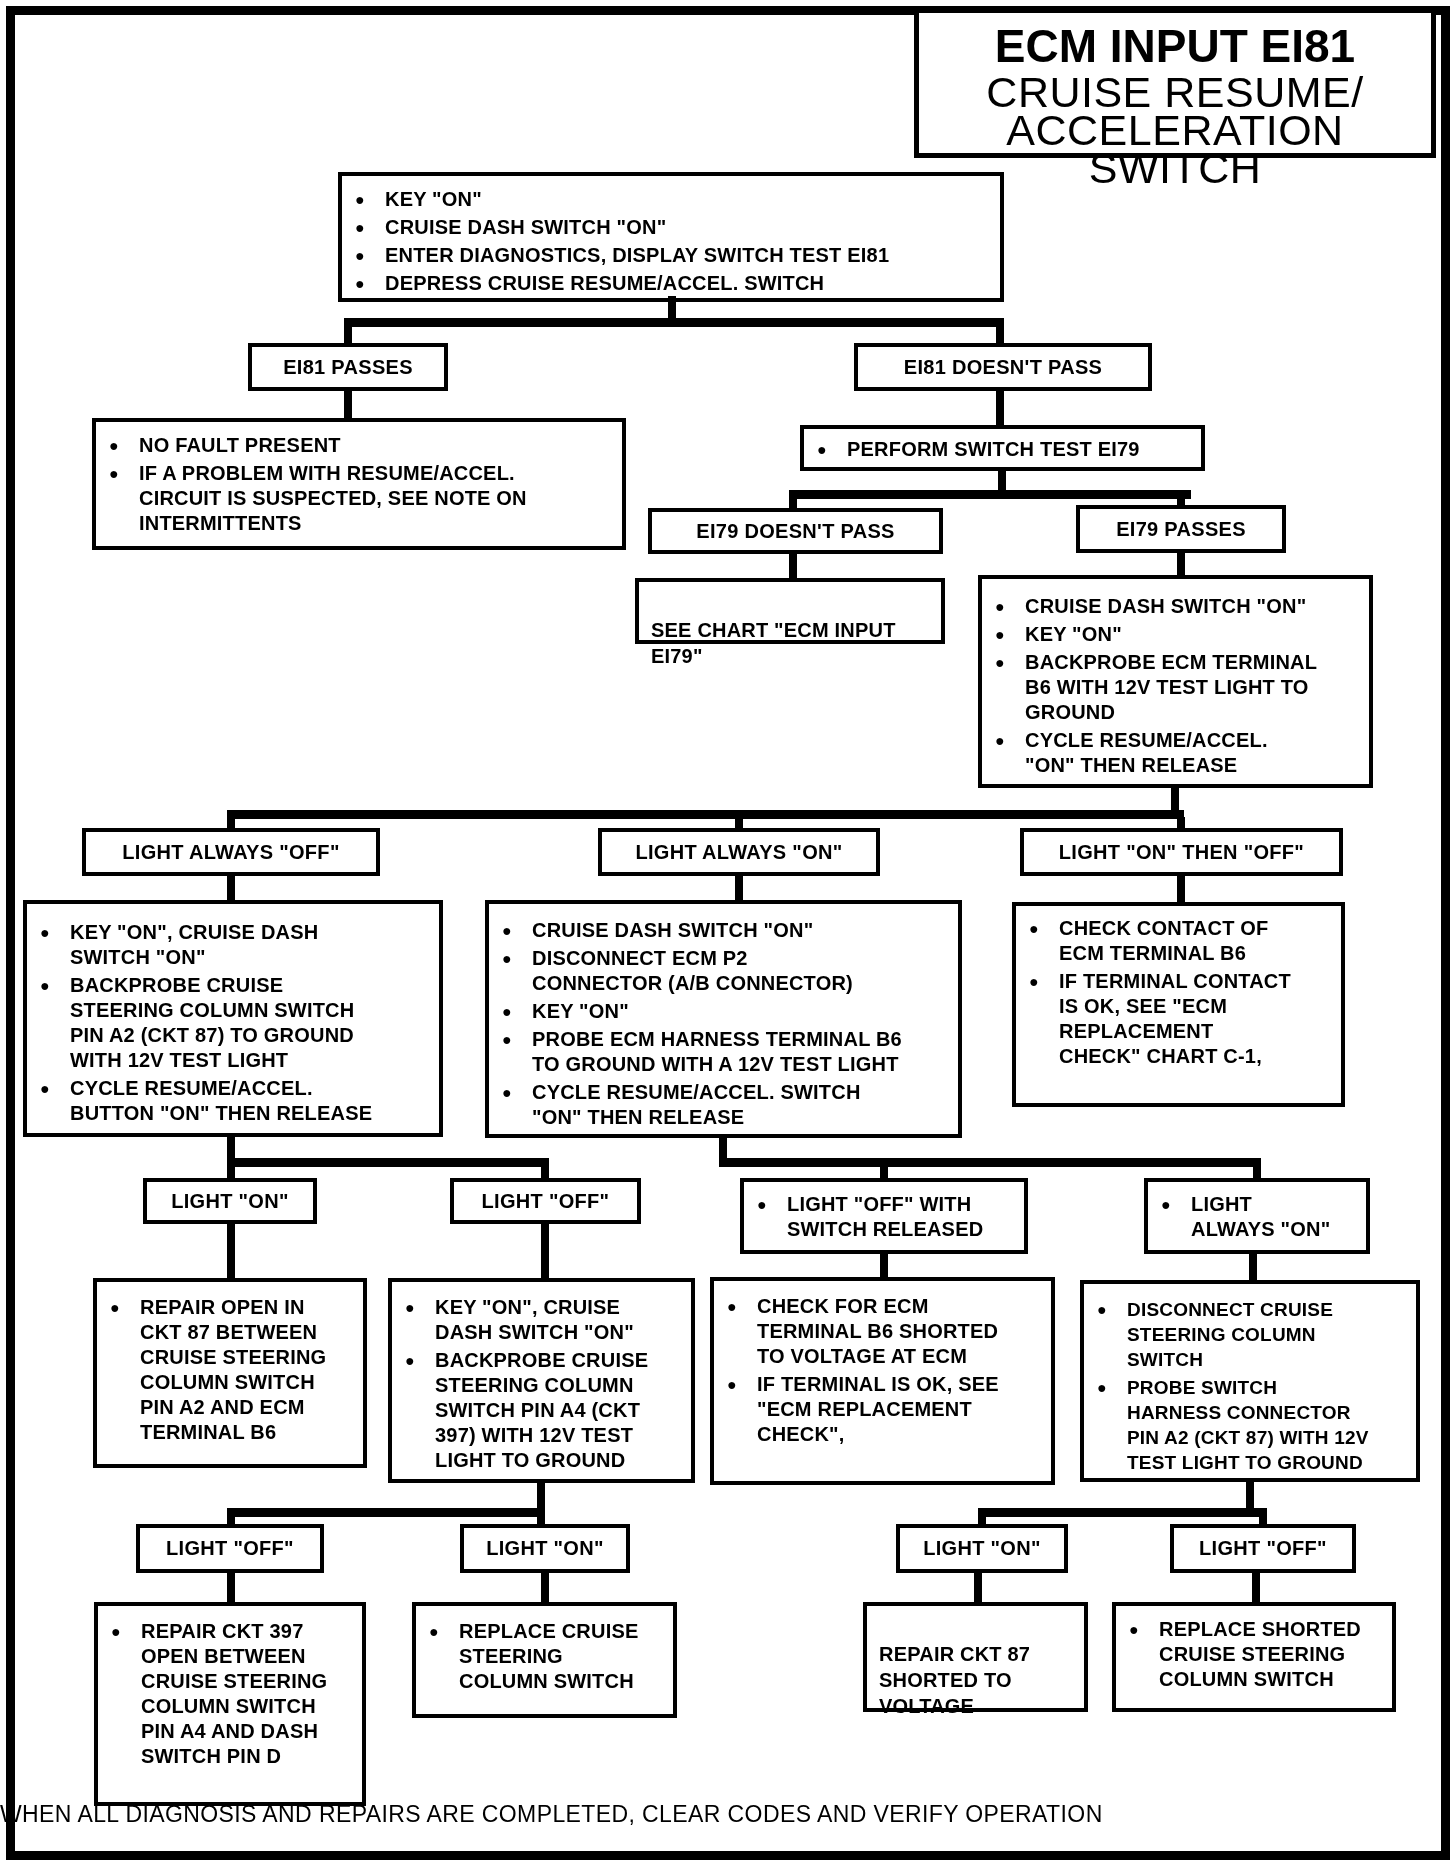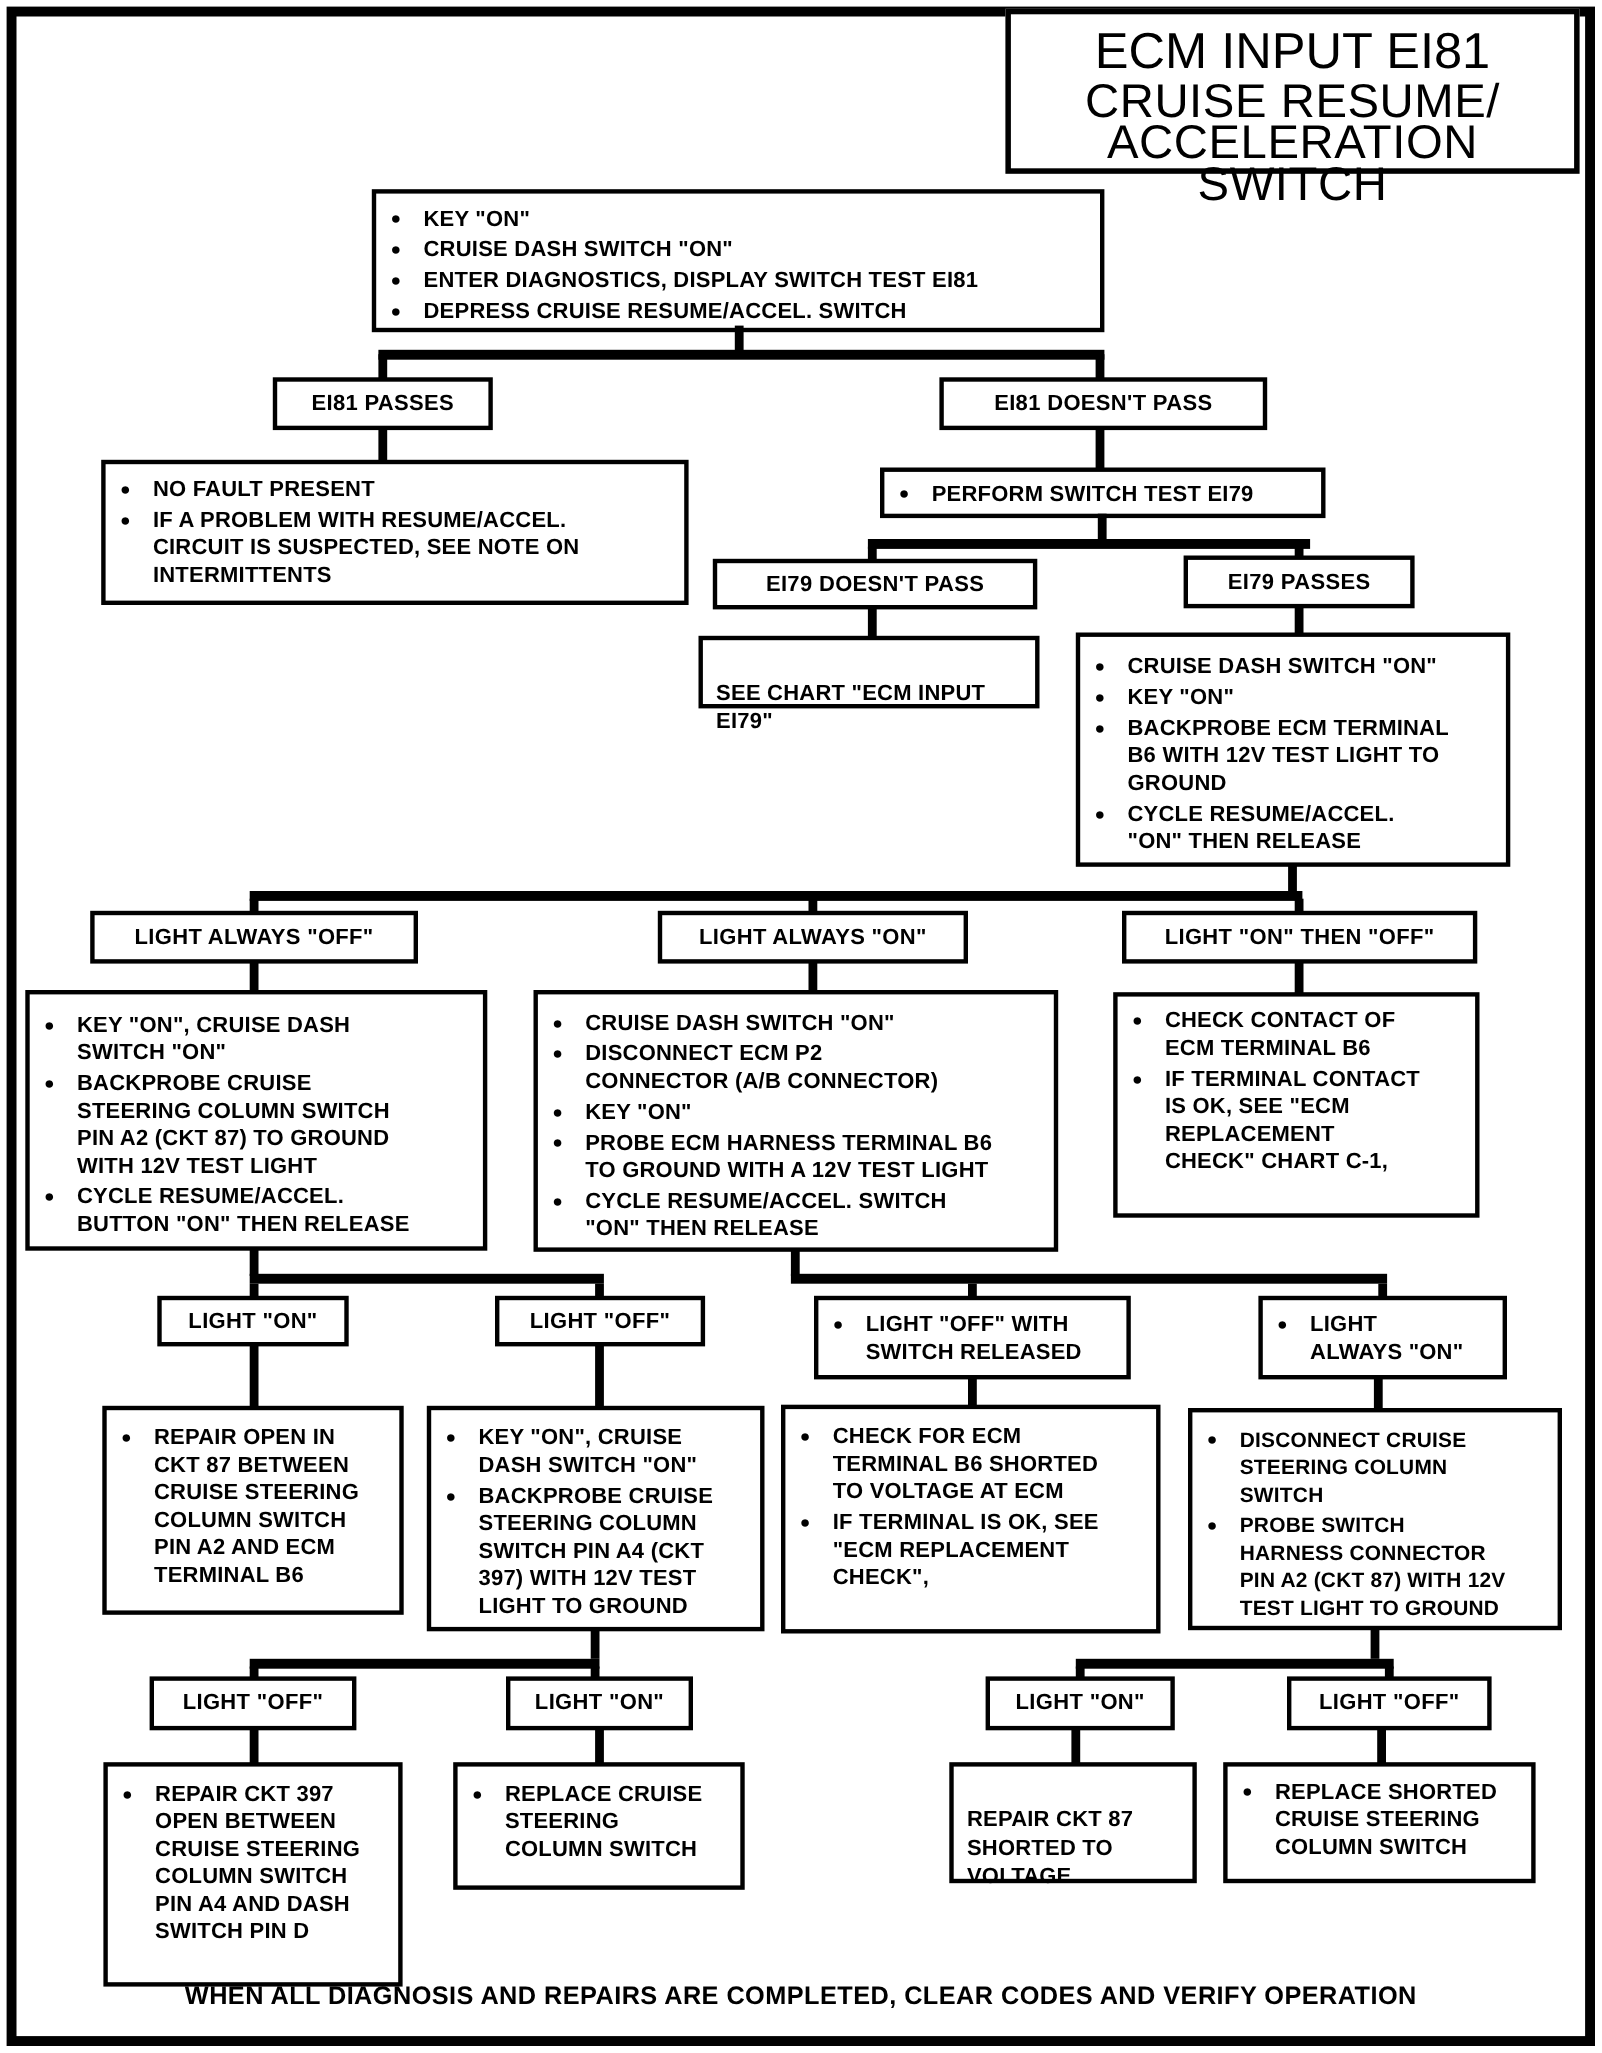--- a/index.html
+++ b/index.html
@@ -9,25 +9,25 @@
   .frame{position:absolute;left:6px;top:6px;width:1444px;height:1854px;border:9px solid #000}
   .box{position:absolute;background:#fff;border:4px solid #000}
   .bl{padding:11px 8px 6px 10px;font-weight:700;font-size:20px;line-height:25px;letter-spacing:.2px}
   .bi{position:relative;padding-left:33px;white-space:pre-line;margin-bottom:3px}
   .bi::before{content:"●";position:absolute;left:3px;top:0;font-size:16px}
   .lbl{display:flex;align-items:center;justify-content:center;font-weight:700;font-size:20px;
        letter-spacing:.3px;white-space:nowrap}
   .plain{font-weight:700;font-size:20px;line-height:26px;padding:9px 12px;white-space:pre-line;letter-spacing:.2px}
   .ln{position:absolute;background:#000}
   .title-box{border-width:5px;text-align:center;padding-top:6px}
-  .t1{font-weight:400;font-size:46px;letter-spacing:0}
+  .t1{font-weight:700;font-size:46px;letter-spacing:0}
   .t2{font-weight:400;font-size:43px;line-height:38px;letter-spacing:.5px}
   .bigpad{padding-top:15px}
-  .footer{position:absolute;left:0;top:1801px;width:100%;text-align:center;
-          font-weight:700;font-size:23px;letter-spacing:.4px}
+  .footer{position:absolute;left:0;top:1801px;width:100%;
+          font-weight:400;font-size:23px;letter-spacing:.4px}
   .f19{font-size:19px;line-height:25px}
 </style>
 </head>
 <body>
 
 <div class="page">
   <div class="frame"></div>
 
   <div class="box title-box" style="left:914px;top:8px;width:522px;height:150px">
     <div class="t1">ECM INPUT EI81</div>

